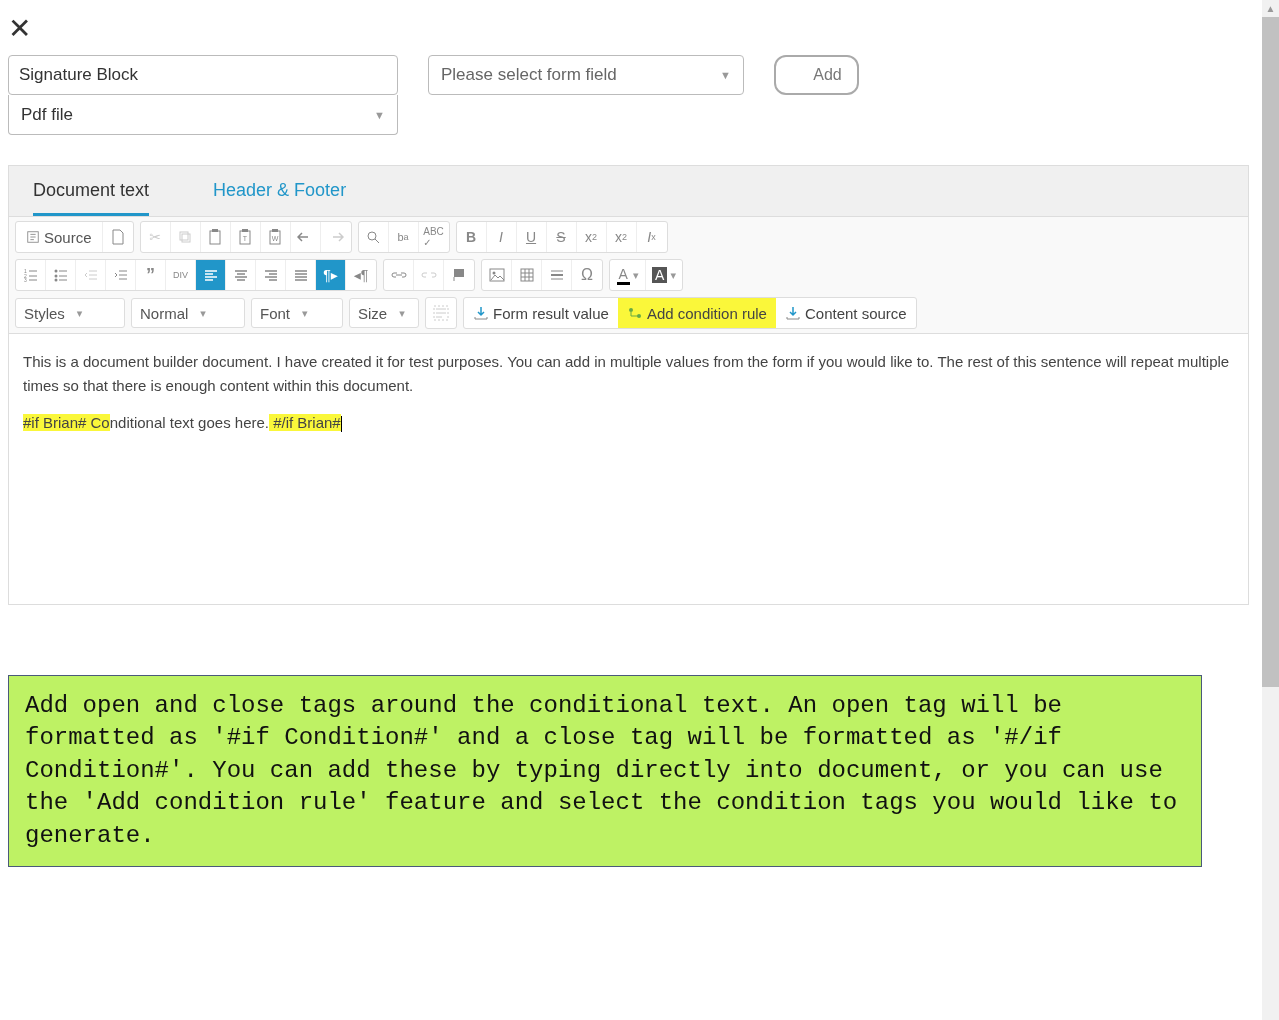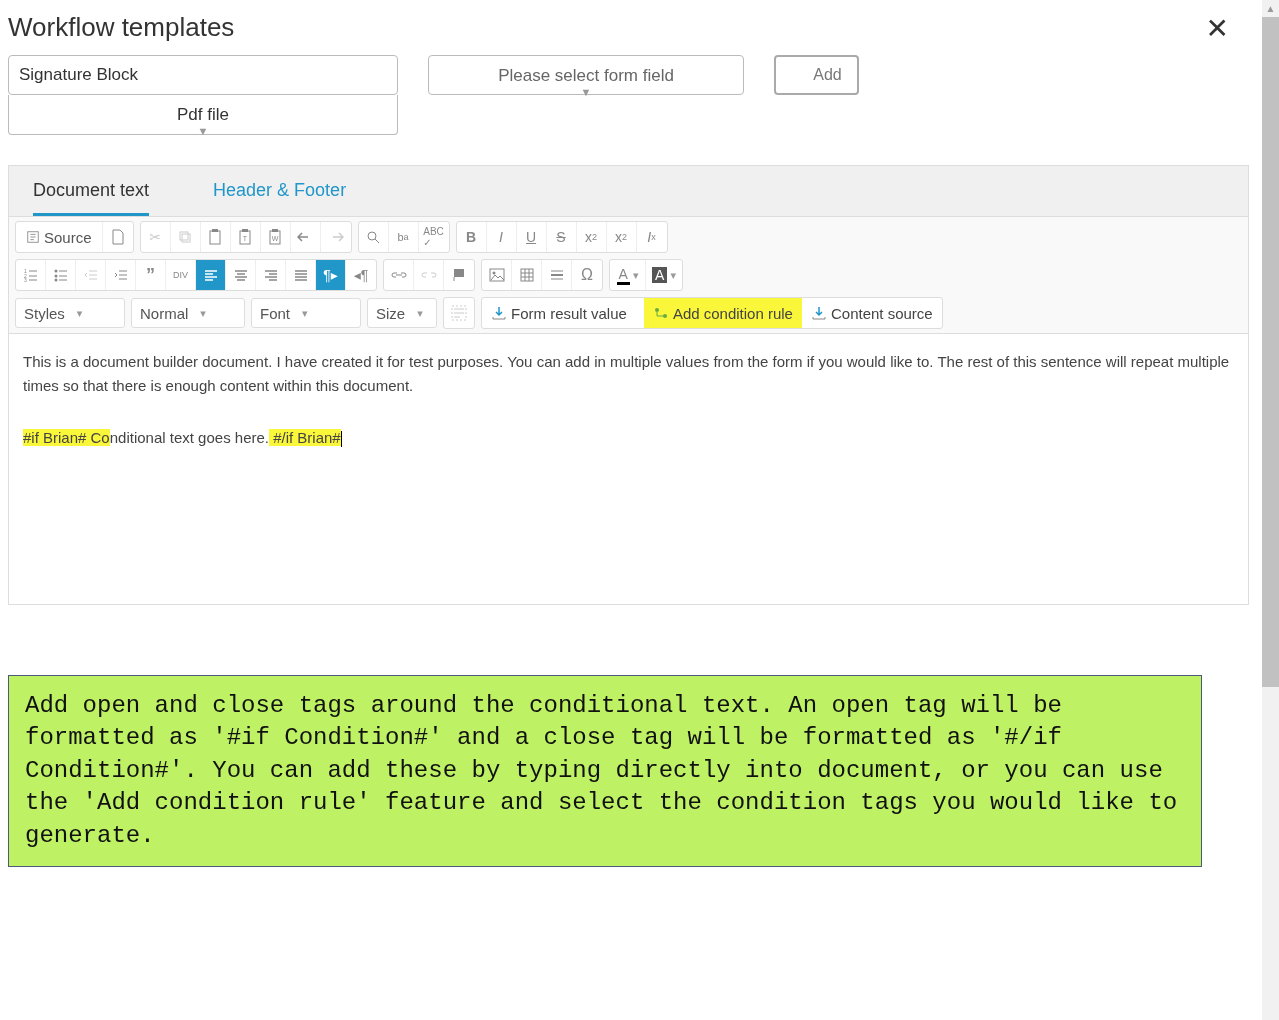--- a/index.html
+++ b/index.html
@@ -71,42 +71,41 @@
       padding: 16px 10px;
       font-size: 17px;
       color: #333;
     }
     .select-wrap {
       width: 390px;
       height: 40px;
       border: 1px solid #bbb;
       border-top: none;
       border-radius: 0 0 4px 4px;
-      padding: 10px 12px;
+      padding: 16px 12px;
       font-size: 17px;
       color: #333;
       display: flex;
       align-items: center;
       justify-content: space-between;
       cursor: pointer;
       background: #fff;
-      flex-direction: column;
     }
     .select-wrap.standalone {
       width: 316px;
       border: 1px solid #bbb;
       border-radius: 4px;
       color: #666;
     }
     .caret { color: #999; font-size: 11px; }
     .add-btn {
       width: 85px;
       height: 40px;
       border: 2px solid #aaa;
-      border-radius: 4px;
+      border-radius: 12px;
       background: #fff;
       color: #777;
       font-size: 16px;
       cursor: pointer;
       padding-left: 22px;
     }
     .editor-box {
       margin: 20px 30px 0 8px;
       border: 1px solid #ddd;
     }
@@ -174,21 +173,21 @@
       height: 30px;
       display: flex;
       align-items: center;
       gap: 4px;
       padding: 0 8px;
       font-size: 15px;
       color: #444;
       cursor: pointer;
       border: 1px solid transparent;
     }
-    .tb-link-btn.highlighted { background: #faf73a; margin-left: 8px; }
+    .tb-link-btn.highlighted { background: #faf73a; }
     .editor-content {
       background: #fff;
       padding: 16px 14px;
       min-height: 270px;
       font-size: 15px;
       color: #444;
       line-height: 1.6;
     }
     .highlight-frag { background: #faf73a; }
     .cursor-bar {
@@ -212,21 +211,20 @@
   </style>
 </head>
 <body>
 
 <div class="scrollbar-track">
   <div class="scrollbar-up">▲</div>
   <div class="scrollbar-thumb"></div>
 </div>
 
 <div class="header-row">
-  <div class="title">Workflow templates</div>
   <div class="close-x">✕</div>
 </div>
 
 <div class="controls-row">
   <div class="left-inputs">
     <input class="text-input" value="Signature Block" style="">
     <div class="select-wrap">
       <span>Pdf file</span>
       <span class="caret">▼</span>
     </div>
@@ -443,21 +441,21 @@
 
     <div class="toolbar-row">
       <div class="tb-select" style="width:110px">
         <span>Styles</span>
           <span class="caret">▾</span>
       </div>
       <div class="tb-select" style="width:114px">
         <span>Normal</span>
           <span class="caret">▾</span>
       </div>
-      <div class="tb-select" style="width:110px">
+      <div class="tb-select" style="width:92px">
         <span>Font</span>
           <span class="caret">▾</span>
       </div>
       <div class="tb-select" style="width:70px">
         <span>Size</span>
           <span class="caret">▾</span>
       </div>
       <div class="tb-group">
         <div class="tb-btn">
           <svg width="16" height="16" viewBox="0 0 16 16">
@@ -488,19 +486,19 @@
               <path d="M2 11v2h12v-2" stroke="#888" fill="none"></path>
             </svg>
           <span>Content source</span>
         </div>
       </div>
     </div>
   </div>
 
   <div class="editor-content">
     <p>This is a document builder document. I have created it for test purposes. You can add in multiple values from the form if you would like to. The rest of this sentence will repeat multiple times so that there is enough content within this document.</p>
-    <p style="margin-top:28px">
+    <p style="margin-top:13px">
       <span class="highlight-frag">#if Brian# Co</span><span>nditional text goes here.</span><span class="highlight-frag"> #/if Brian#</span><span class="cursor-bar"></span>
     </p>
   </div>
 </div>
 
 <div class="info-box">Add open and close tags around the conditional text. An open tag will be formatted as '#if Condition#' and a close tag will be formatted as '#/if Condition#'. You can add these by typing directly into document, or you can use the 'Add condition rule' feature and select the condition tags you would like to generate.</div>
 
 </body></html>

